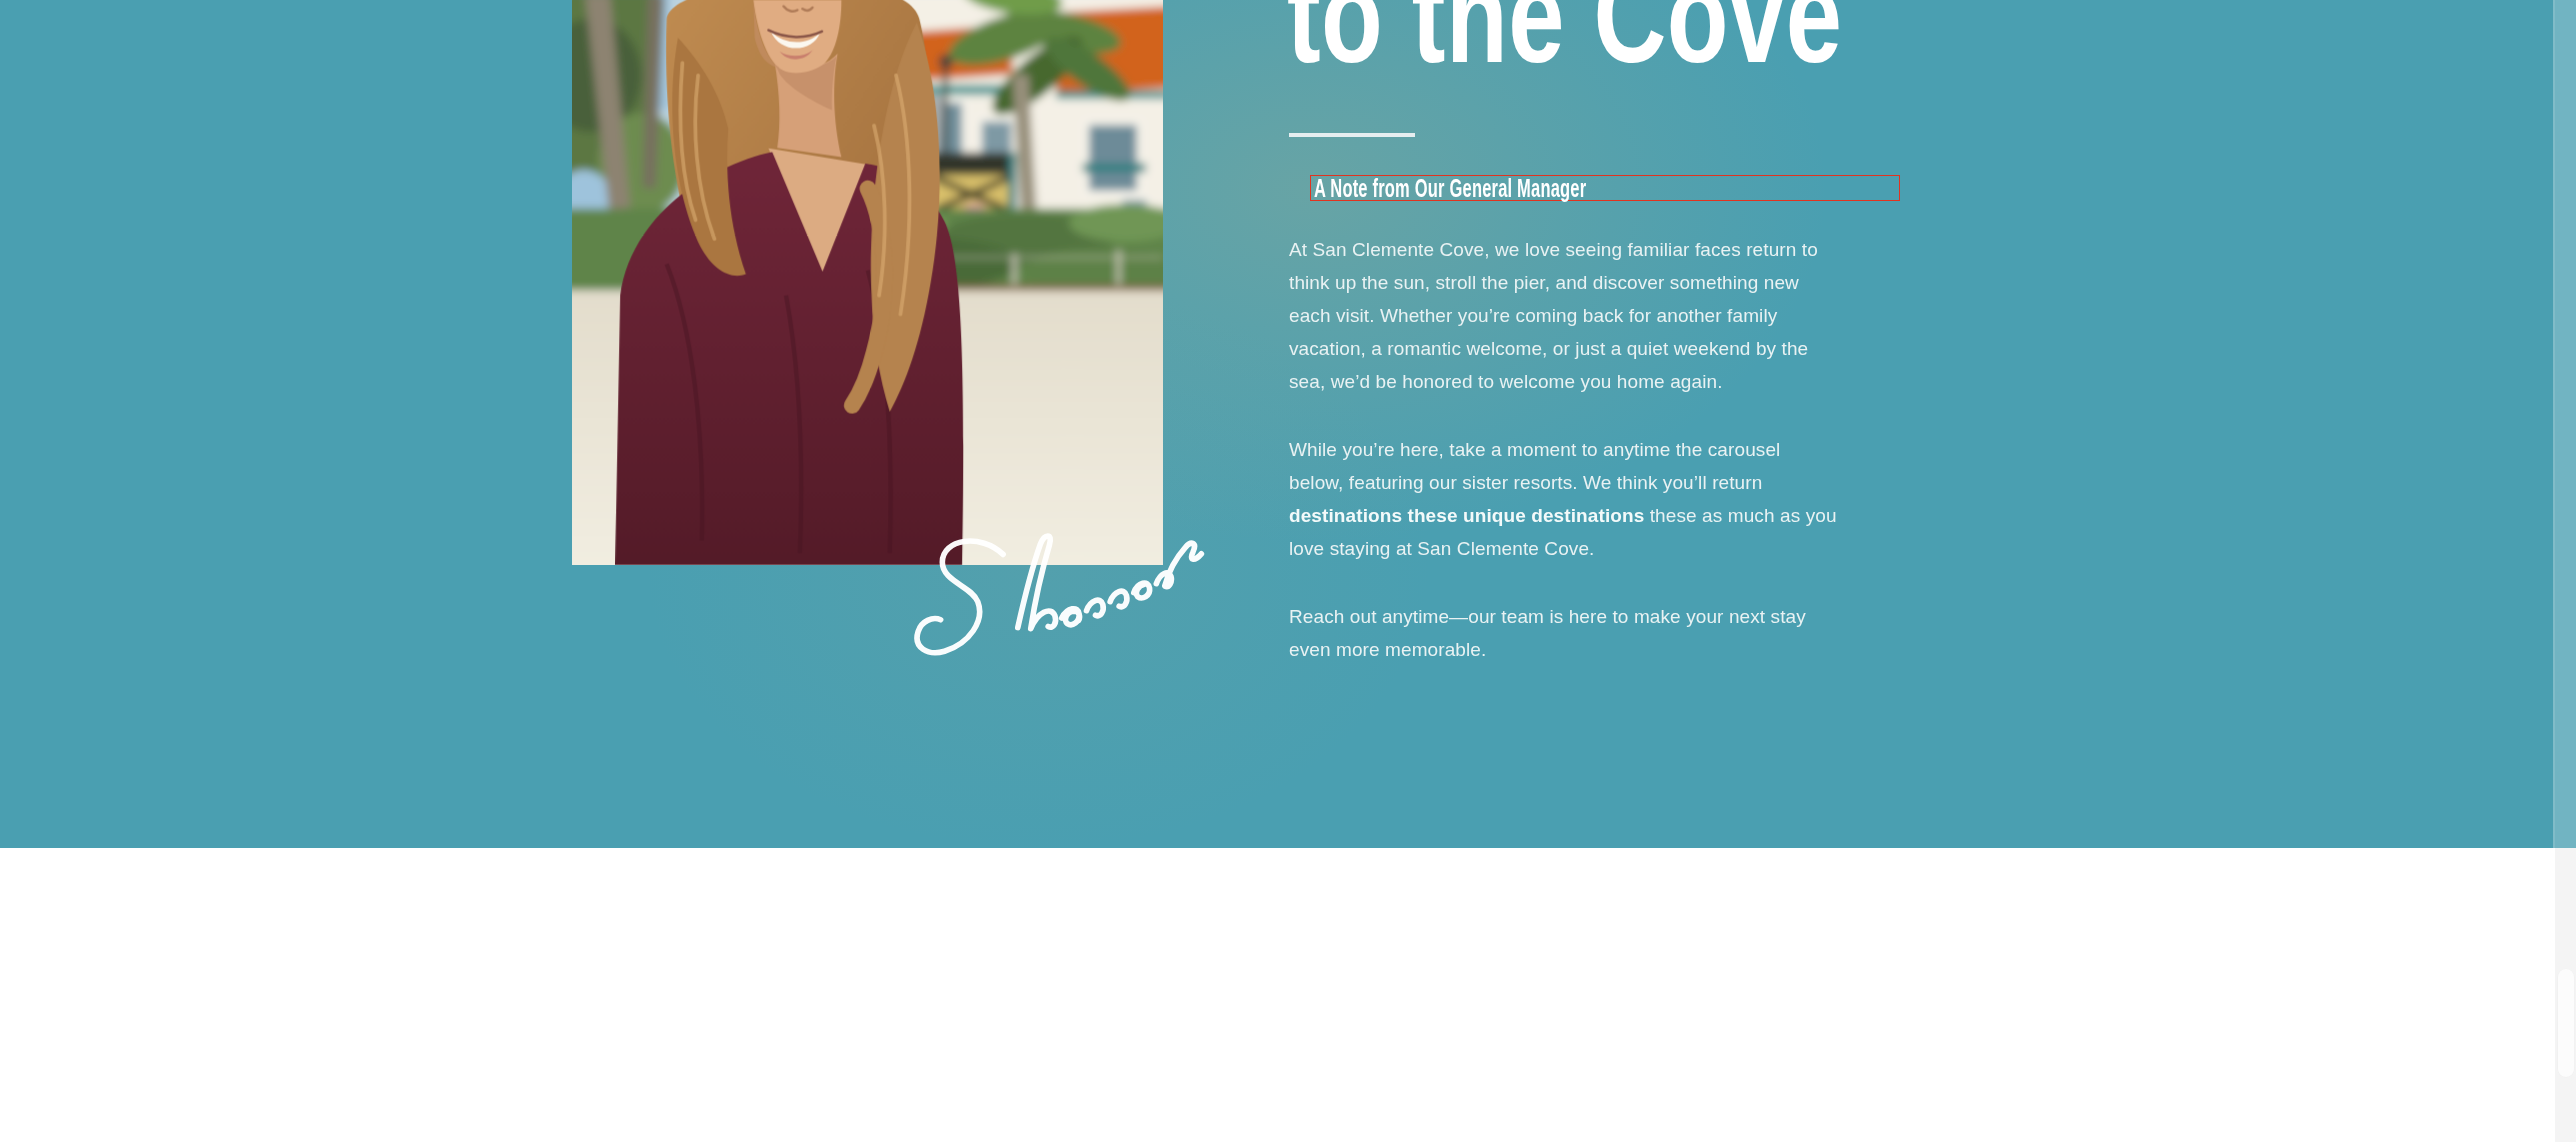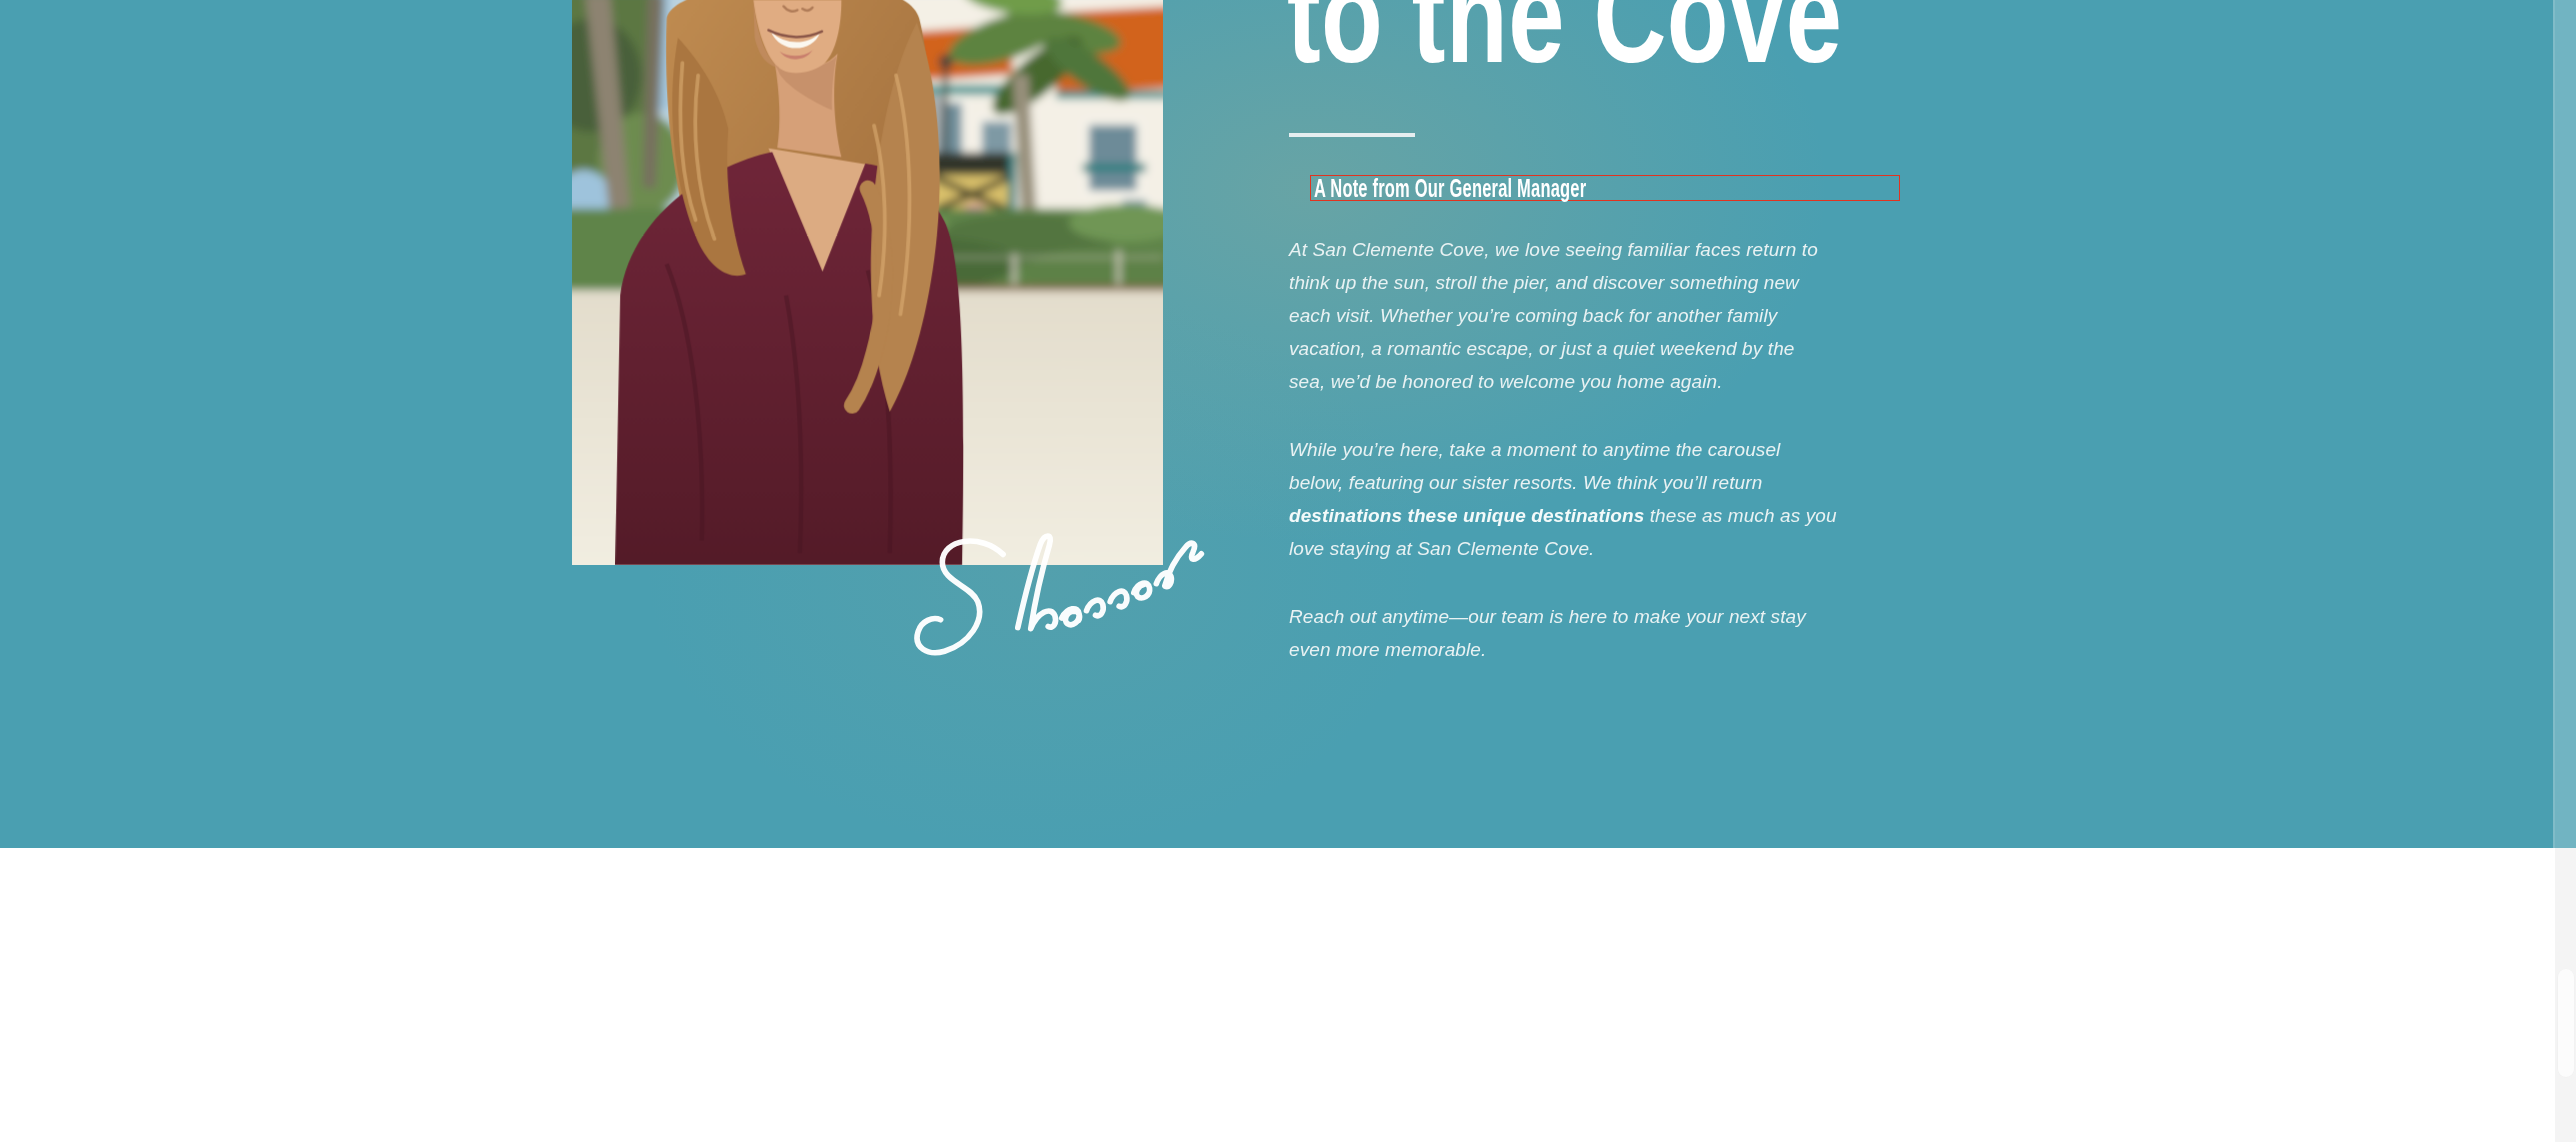--- a/index.html
+++ b/index.html
@@ -32,21 +32,21 @@
     border:1.9px solid #e2331f;
     margin-left:24px;
   }
   .eyebrow{
     position:absolute;left:2.5px;top:-1.3px;
     font-size:25px;line-height:26.4px;font-weight:bold;color:#ffffff;
     white-space:nowrap;transform:scaleX(0.66);transform-origin:0 50%;
     letter-spacing:0.3px;
   }
 
-  .copy{position:absolute;left:1289px;top:233px;width:629px;font-style:italic;}
+  .copy{position:absolute;left:1289px;top:233px;width:629px;}
   .copy p{
     margin:0 0 35px 0;font-size:19px;line-height:33px;color:#e9f2f3;
     white-space:nowrap;letter-spacing:0.1px;
   }
   .copy p b{font-weight:bold;color:#f3fafa;}
 
   
   .photo{position:absolute;left:572px;top:0;width:591px;height:565px;overflow:hidden;}
   .photo svg{display:block;}
 
@@ -176,21 +176,21 @@
       </svg>
     </div>
 
     <div class="divider"></div>
 
     <div class="note-box">
       <span class="eyebrow">A Note from Our General Manager</span>
     </div>
 
     <div class="copy">
-        <p><span>At San Clemente Cove, we love seeing familiar faces return to</span><br><span>think up the sun, stroll the pier, and discover something new</span><br><span>each visit. Whether you’re coming back for another family</span><br><span>vacation, a romantic escape, or just a quiet weekend by the</span><br><span>sea, we’d be honored to welcome you home again.</span></p>
+        <p><span>At San Clemente Cove, we love seeing familiar faces return to</span><br><span>think up the sun, stroll the pier, and discover something new</span><br><span>each visit. Whether you’re coming back for another family</span><br><span>vacation, a romantic welcome, or just a quiet weekend by the</span><br><span>sea, we’d be honored to welcome you home again.</span></p>
         <p><span>While you’re here, take a moment to anytime the carousel</span><br><span>below, featuring our sister resorts. We think you’ll return</span><br><b>destinations these unique destinations</b><span> these as much as you</span><br><span>love staying at San Clemente Cove.</span></p>
         <p><span>Reach out anytime—our team is here to make your next stay</span><br><span>even more memorable.</span></p>
       </div>
 
     <div class="sig" aria-label="Shannon">
       <svg width="321" height="157" viewBox="0 0 570 270" xmlns="http://www.w3.org/2000/svg">
         <g fill="none" stroke="#ffffff" stroke-width="10" stroke-linecap="round" stroke-linejoin="round" opacity="0.97">
           <path d="M208,78 C168,40 100,50 100,92 C100,126 152,134 163,162 C176,196 148,236 104,250 C74,259 48,243 57,215 C63,196 83,188 97,194"></path>
           <path d="M234,208 C247,150 262,94 274,60 C281,41 297,39 290,62 C279,99 265,158 257,210 C269,181 293,169 300,187 C304,199 297,211 288,206"></path>
           <path d="M312,191 C322,172 341,169 343,184 C344,198 331,207 322,201 C315,196 319,180 334,179 C343,179 346,188 342,195"></path>

